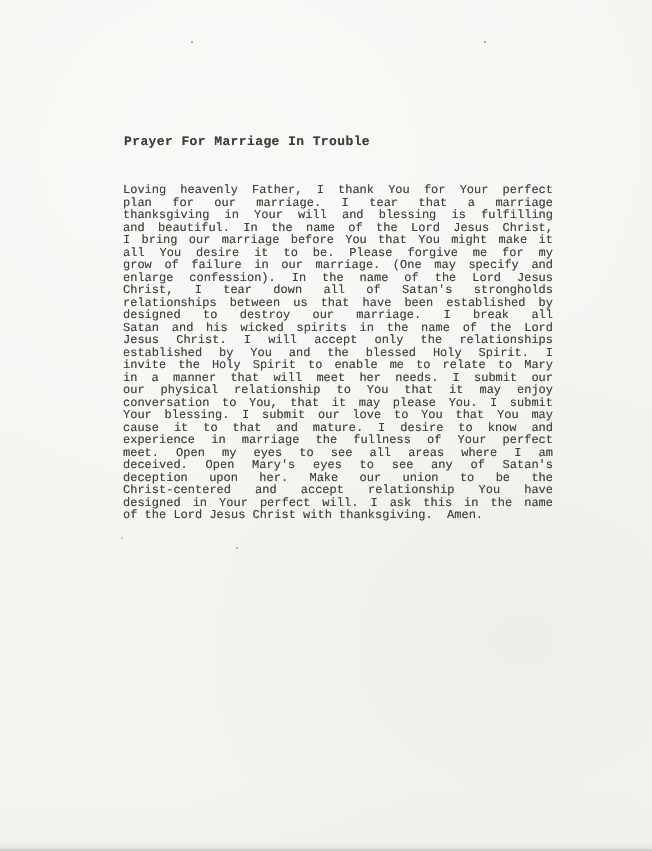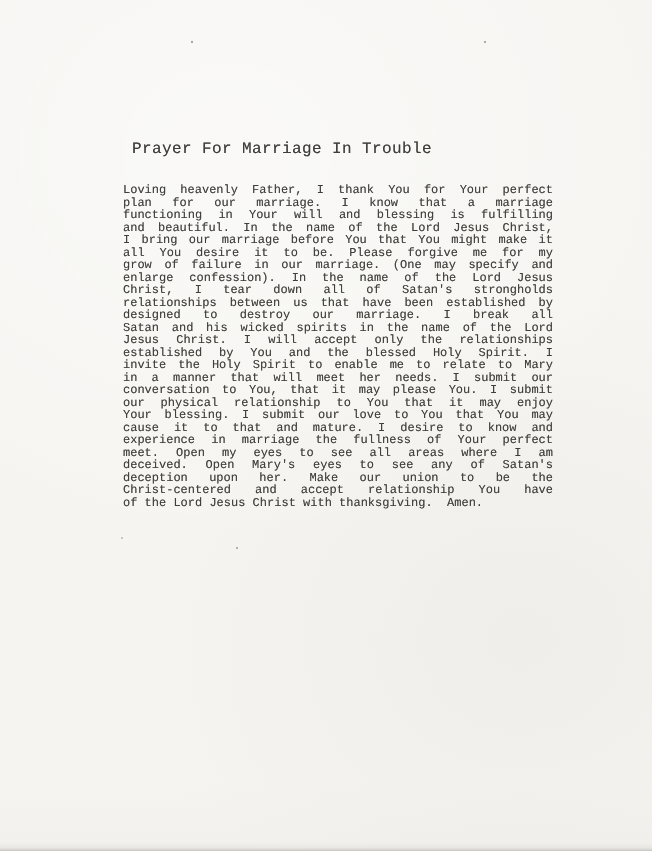--- a/index.html
+++ b/index.html
@@ -21,24 +21,24 @@
       linear-gradient(to bottom, #f6f5f2 0%, #f5f4f0 92%, #f2f1ed 99%, #e3e1dc 100%);
     font-family: "Liberation Mono", "DejaVu Sans Mono", monospace;
     color: #403f3c;
     text-rendering: geometricPrecision;
   }
 
   .title {
     position: absolute;
     left: 124px;
     top: 135px;
-    margin: 8px;
-    font-size: 16px;
+    margin: 0;
+    font-size: 13px;
     line-height: 13px;
-    font-weight: normal;
+    font-weight: bold;
     letter-spacing: 0.4px;
     white-space: nowrap;
     color: #3e3d3a;
     text-shadow: 0 0 0.5px rgba(62,61,58,0.55);
   }
 
   .body-text {
     position: absolute;
     left: 123px;
     top: 184px;
@@ -84,42 +84,43 @@
 
   <span class="speck s1"></span>
   <span class="speck s2"></span>
   <span class="speck s3"></span>
   <span class="speck s4"></span>
 
   <h1 class="title">Prayer For Marriage In Trouble</h1>
 
   <div class="body-text">
       <div class="line">Loving heavenly Father, I thank You for Your perfect</div>
-      <div class="line">plan for our marriage.  I know that a marriage</div>
-      <div class="line">functioning in Your will and blessing is fulfilling</div>
+      <div class="line">plan for our marriage.  I tear that a marriage</div>
+      <div class="line">thanksgiving in Your will and blessing is fulfilling</div>
       <div class="line">and beautiful.  In the name of the Lord Jesus Christ,</div>
       <div class="line">I bring our marriage before You that You might make it</div>
       <div class="line">all You desire it to be.  Please forgive me for my</div>
       <div class="line">grow of failure in our marriage.  (One may specify and</div>
       <div class="line">enlarge confession).  In the name of the Lord Jesus</div>
       <div class="line">Christ, I tear down all of Satan's strongholds</div>
       <div class="line">relationships between us that have been established by</div>
       <div class="line">designed to destroy our marriage.  I break all</div>
       <div class="line">Satan and his wicked spirits in the name of the Lord</div>
       <div class="line">Jesus Christ.  I will accept only the relationships</div>
       <div class="line">established by You and the blessed Holy Spirit.  I</div>
       <div class="line">invite the Holy Spirit to enable me to relate to Mary</div>
       <div class="line">in a manner that will meet her needs.  I submit our</div>
+      <div class="line">our physical relationship to You that it may enjoy</div>
       <div class="line">conversation to You, that it may please You.  I submit</div>
-      <div class="line">our physical relationship to You that it may enjoy</div>
       <div class="line">Your blessing.  I submit our love to You that You may</div>
       <div class="line">cause it to that and mature.  I desire to know and</div>
       <div class="line">experience in marriage the fullness of Your perfect</div>
       <div class="line">meet.  Open my eyes to see all areas where I am</div>
       <div class="line">deceived.  Open Mary's eyes to see any of Satan's</div>
       <div class="line">deception upon her.  Make our union to be the</div>
       <div class="line">Christ-centered and accept relationship You have</div>
+      <div class="line">designed in Your perfect will.  I ask this in the name</div>
       <div class="line last">of the Lord Jesus Christ with thanksgiving.  Amen.</div>
     </div>
 
   <div class="bottom-edge"></div>
 
 </div>
 
 </body></html>

